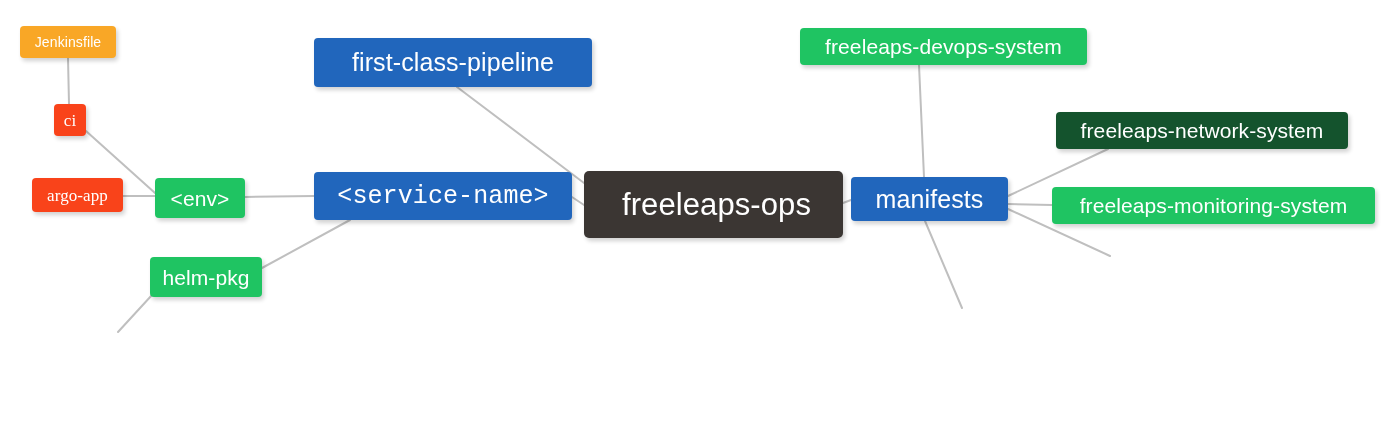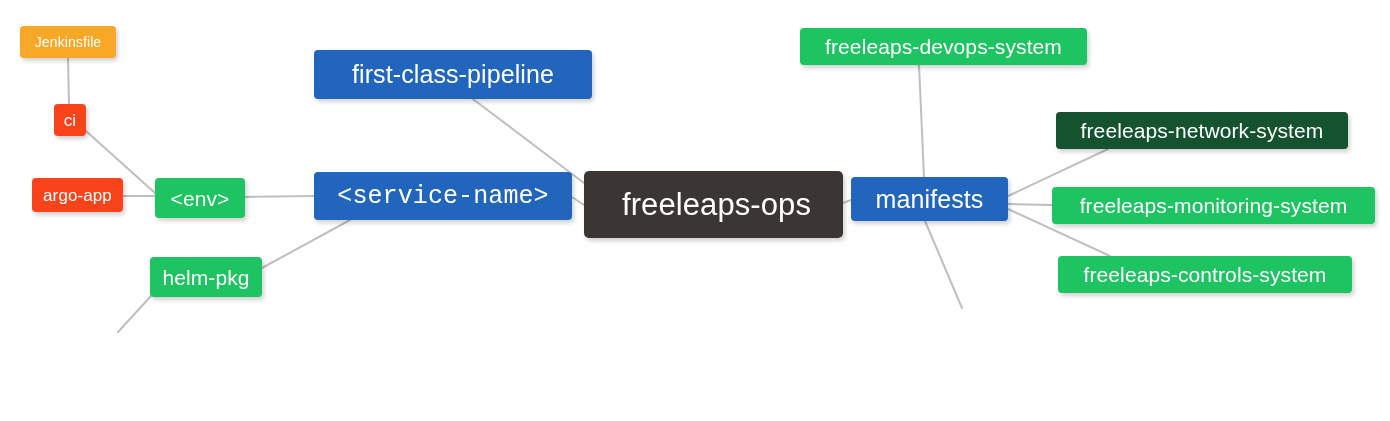--- a/index.html
+++ b/index.html
@@ -38,21 +38,21 @@
     box-shadow: 2px 3px 4px rgba(0,0,0,0.18);
     letter-spacing: 0.1px;
   }
   .mm-node.root {
     background: #3b3633;
     font-size: 31px;
     border-radius: 5px;
   }
   .mm-node.blue   { background: #2166bc; }
   .mm-node.green  { background: #1fc462; }
-  .mm-node.red    { background: #f9431a; }
+  .mm-node.red    { background: #f9431a; font-family: Liberation Serif, serif; }
   .mm-node.orange { background: #f9a726; }
 
   .mm-node.sz-xl { font-size: 31px; }
   .mm-node.sz-lg { font-size: 25px; }
   .mm-node.sz-md { font-size: 21px; }
   .mm-node.sz-sm { font-size: 17px; }
   .mm-node.sz-xs { font-size: 14px; }
 </style>
 </head>
 <body>
@@ -68,25 +68,24 @@
       <line x1="155" y1="196" x2="123" y2="196" stroke="#bfbfbf" stroke-width="2" stroke-linecap="round"></line>
       <line x1="69" y1="104" x2="68" y2="58" stroke="#bfbfbf" stroke-width="2" stroke-linecap="round"></line>
       <line x1="163" y1="283" x2="118" y2="332" stroke="#bfbfbf" stroke-width="2" stroke-linecap="round"></line>
       <line x1="924" y1="177" x2="919" y2="65" stroke="#bfbfbf" stroke-width="2" stroke-linecap="round"></line>
       <line x1="1008" y1="196" x2="1108" y2="149" stroke="#bfbfbf" stroke-width="2" stroke-linecap="round"></line>
       <line x1="1008" y1="204" x2="1052" y2="205" stroke="#bfbfbf" stroke-width="2" stroke-linecap="round"></line>
       <line x1="1008" y1="209" x2="1110" y2="256" stroke="#bfbfbf" stroke-width="2" stroke-linecap="round"></line>
       <line x1="925" y1="221" x2="962" y2="308" stroke="#bfbfbf" stroke-width="2" stroke-linecap="round"></line>
     </svg>
 <div class="mm-node root sz-xl" style="left: 584px; top: 171px; width: 259px; height: 67px; background: rgb(59, 54, 51); color: rgb(255, 255, 255); padding-left: 6px;">freeleaps-ops</div>
-    <div class="mm-node blue sz-lg" style="left: 314px; top: 38px; width: 278px; height: 49px; background: rgb(33, 102, 188); color: rgb(255, 255, 255); margin-top: 12px;">first-class-pipeline</div>
+    <div class="mm-node blue sz-lg" style="left: 314px; top: 38px; width: 278px; height: 49px; background: rgb(33, 102, 188); color: rgb(255, 255, 255);">first-class-pipeline</div>
     <div class="mm-node blue sz-lg" style="left: 314px; top: 172px; width: 258px; height: 48px; background: rgb(33, 102, 188); color: rgb(255, 255, 255); font-family: Liberation Mono, monospace;">&lt;service-name&gt;</div>
     <div class="mm-node blue sz-lg" style="left: 851px; top: 177px; width: 157px; height: 44px; background: rgb(33, 102, 188); color: rgb(255, 255, 255);">manifests</div>
     <div class="mm-node green sz-md" style="left: 155px; top: 178px; width: 90px; height: 40px; background: rgb(31, 196, 98); color: rgb(255, 255, 255);">&lt;env&gt;</div>
     <div class="mm-node green sz-md" style="left: 150px; top: 257px; width: 112px; height: 40px; background: rgb(31, 196, 98); color: rgb(255, 255, 255);">helm-pkg</div>
     <div class="mm-node red sz-sm" style="left: 54px; top: 104px; width: 32px; height: 32px; background: rgb(249, 67, 26); color: rgb(255, 255, 255);">ci</div>
     <div class="mm-node red sz-sm" style="left: 32px; top: 178px; width: 91px; height: 34px; background: rgb(249, 67, 26); color: rgb(255, 255, 255);">argo-app</div>
     <div class="mm-node orange sz-xs" style="left: 20px; top: 26px; width: 96px; height: 32px; background: rgb(249, 167, 38); color: rgb(255, 255, 255);">Jenkinsfile</div>
     <div class="mm-node green sz-md" style="left: 800px; top: 28px; width: 287px; height: 37px; background: rgb(31, 196, 98); color: rgb(255, 255, 255);">freeleaps-devops-system</div>
     <div class="mm-node green sz-md" style="left: 1056px; top: 112px; width: 292px; height: 37px; background: #14532d; color: rgb(255, 255, 255);">freeleaps-network-system</div>
     <div class="mm-node green sz-md" style="left: 1052px; top: 187px; width: 323px; height: 37px; background: rgb(31, 196, 98); color: rgb(255, 255, 255);">freeleaps-monitoring-system</div>
-    <div class="mm-node green sz-md" style="left: 1058px; top: 256px; width: 294px; height: 37px; background: rgb(31, 196, 98); color: rgb(255, 255, 255);">freeleaps-controls-system</div>
   </div>
 
 </body></html>

